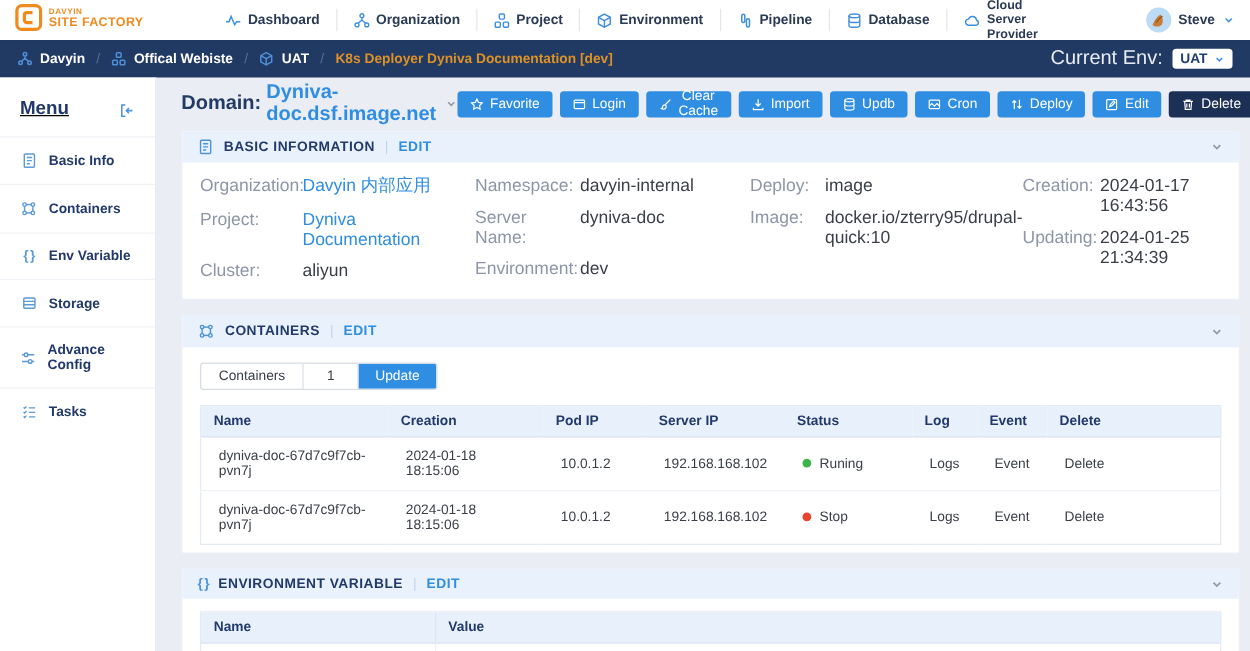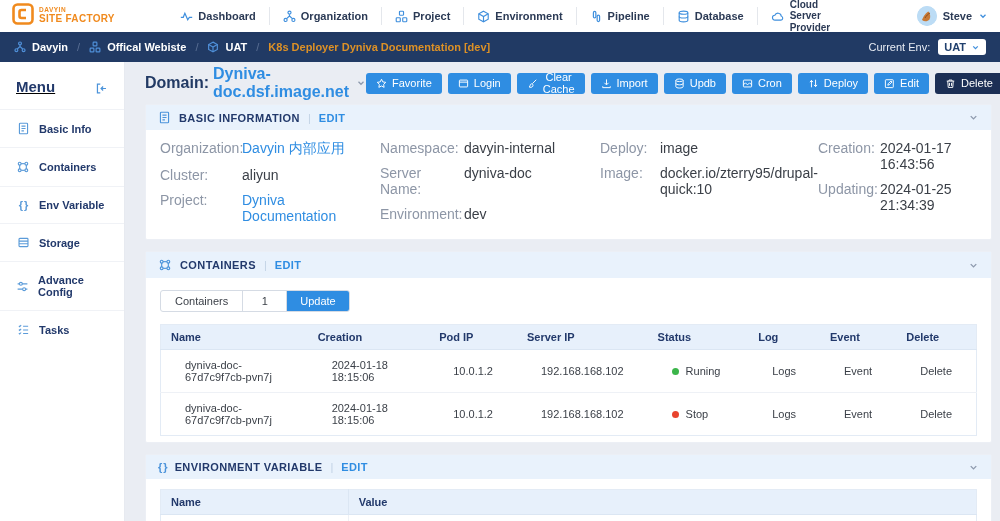--- a/index.html
+++ b/index.html
@@ -24,21 +24,21 @@
   .avatar { width:20px; height:20px; border-radius:50%; background:#bcdcf5; overflow:hidden; display:flex; }
 
   
   .crumbbar { height:30px; background:#213a64; display:flex; align-items:center; padding:0 14px; }
   .crumbs { display:flex; align-items:center; }
   .crumb { display:flex; align-items:center; gap:6px; font-size:11px; font-weight:bold; color:#fff; cursor:pointer; }
   .crumb .ic { color:#4f8fd8; display:flex; }
   .crumb-sep { color:#5a6f94; margin:0 9px; font-size:11px; }
   .crumb.active { color:#dd9126; }
   .envbox { margin-left:auto; display:flex; align-items:center; gap:8px; }
-  .env-label { color:#e8ecf4; font-size:11px; }
+  .env-label { color:#e8ecf4; font-size:16px; }
   .env-select { background:#fff; border-radius:3px; padding:2px 6px; display:flex;
     align-items:center; gap:5px; font-size:11px; font-weight:bold; color:#21406e; cursor:pointer; }
   .env-select .ic { color:#3f8fdd; display:flex; }
 
   
   .body-row { display:flex; height:459px; }
   .sidebar { width:125px; background:#fff; border-right:1px solid #e7eaf0; padding-top:12px; flex-shrink:0; }
   .sidebar-header { display:flex; align-items:flex-end; justify-content:space-between;
     padding:4px 16px 14px;text-decoration:underline; }
   .sidebar-title { font-size:15px; font-weight:bold; color:#22396b; }
@@ -86,21 +86,21 @@
     border-radius:3px; overflow:hidden; font-size:11px; margin:2px 0 12px; }
   .ctr-label { padding:4px 14px; color:#3a3f47; border-right:1px solid #d5dbe4; }
   .ctr-input { width:44px; border:none; border-right:1px solid #d5dbe4; text-align:center;
     font-size:11px; font-family:inherit; color:#3a3f47; outline:none; }
   .ctr-update { background:#2f8de2; color:#fff; border:none; padding:4px 13px;
     font-size:11px; cursor:pointer; font-family:inherit; }
 
   table.grid { width:100%; border-collapse:collapse; font-size:11px; border:1px solid #e3ebf5; }
   table.grid thead th { background:#e7f0fb; text-align:left; padding:6px 10px;
     color:#22396b; font-weight:bold; border-bottom:1px solid #dbe6f3; }
-  table.grid tbody td { padding:9px 24px; border-bottom:1px solid #eef1f6; color:#3a3f47; }
+  table.grid tbody td { padding:9px 14px; border-bottom:1px solid #eef1f6; color:#3a3f47; }
   table.grid tbody tr:last-child td { border-bottom:none; }
   td.link, a.cell-link { color:#2f8de2; cursor:pointer; text-decoration:none; }
   .dot { display:inline-block; width:7px; height:7px; border-radius:50%; margin-right:7px; }
 
   
   table.env th:first-child, table.env td:first-child { width:23%; border-right:1px solid #eef1f6; }
   table.env th:first-child { border-right:1px solid #dbe6f3; }
   .redacted { filter:blur(2.5px); color:#8d96a6; user-select:none; }
 </style>
 </head>
@@ -434,26 +434,26 @@
           </span>
       </div>
       <div class="card-body">
         <div class="info-grid">
           <div class="c1">
             <div class="field">
                 <span class="lbl">Organization:</span>
                 <span class="val link">Davyin 内部应用</span>
               </div>
             <div class="field">
+                <span class="lbl">Project:</span>
+                <span class="val link">Dyniva Documentation</span>
+              </div>
+            <div class="field">
                 <span class="lbl">Cluster:</span>
                 <span class="val">aliyun</span>
-              </div>
-            <div class="field">
-                <span class="lbl">Project:</span>
-                <span class="val link">Dyniva Documentation</span>
               </div>
           </div>
           <div class="c2">
             <div class="field">
                 <span class="lbl">Namespace:</span>
                 <span class="val">davyin-internal</span>
               </div>
             <div class="field">
                 <span class="lbl">Server Name:</span>
                 <span class="val">dyniva-doc</span>

